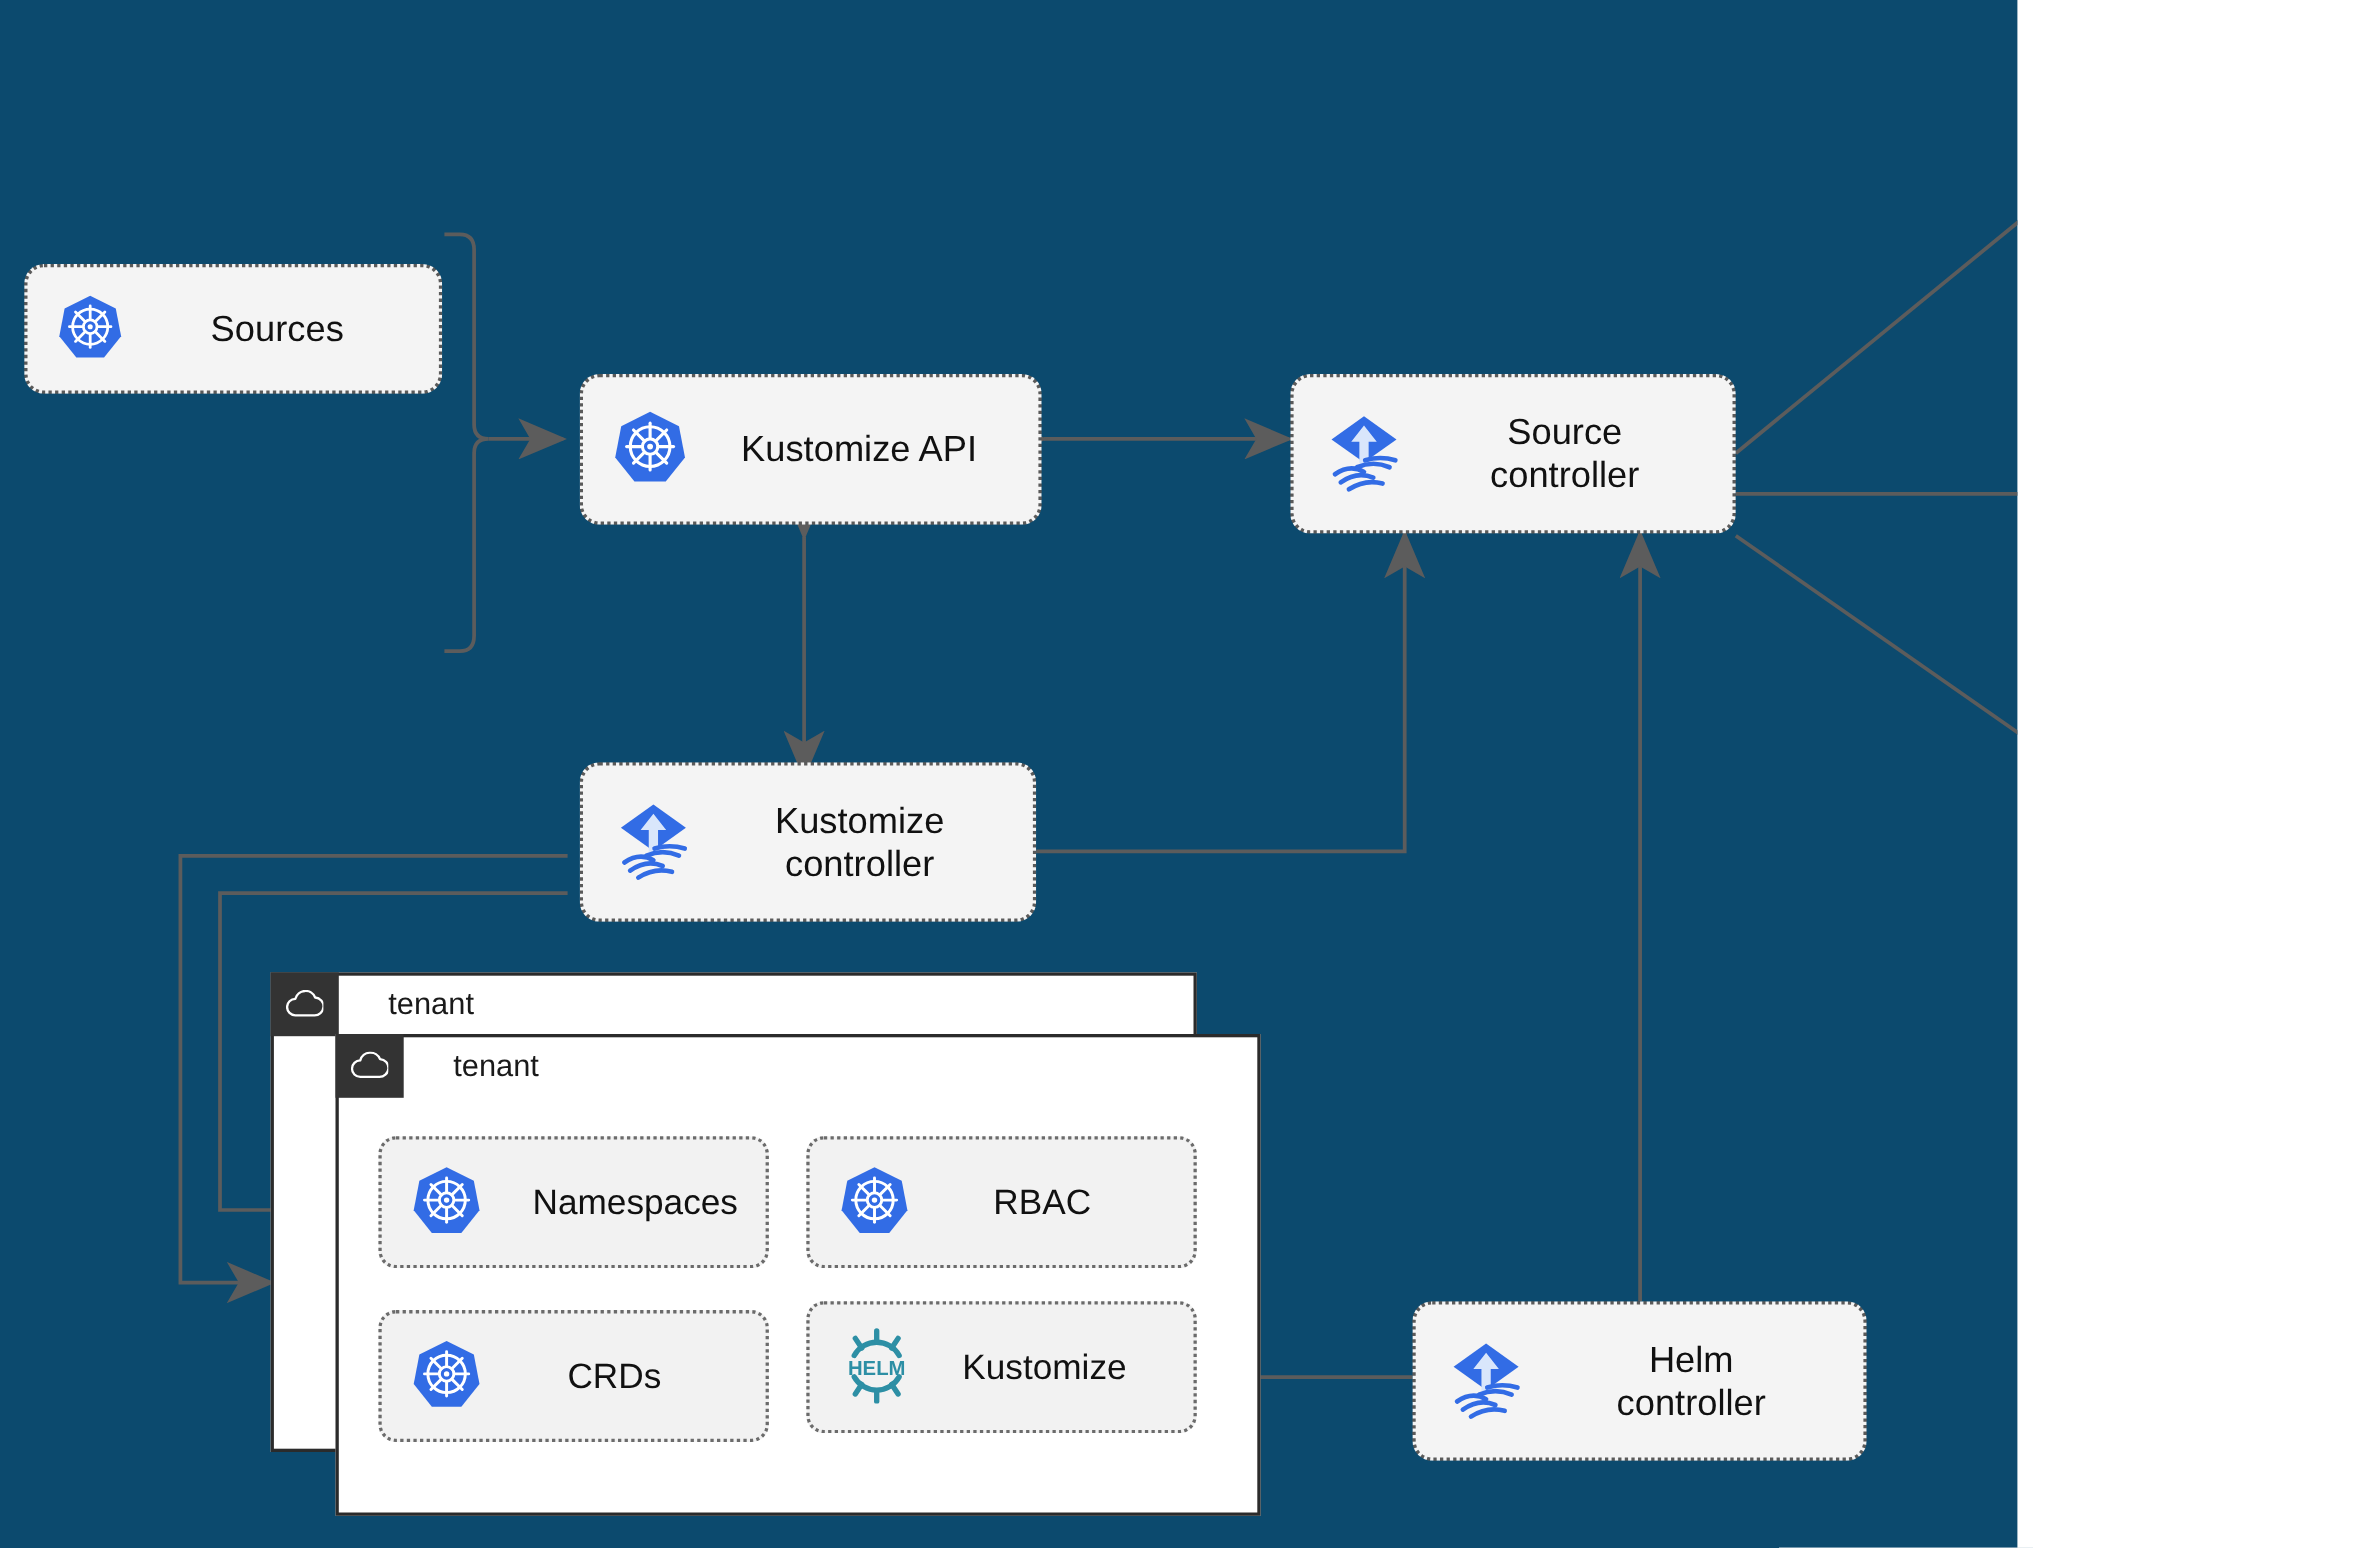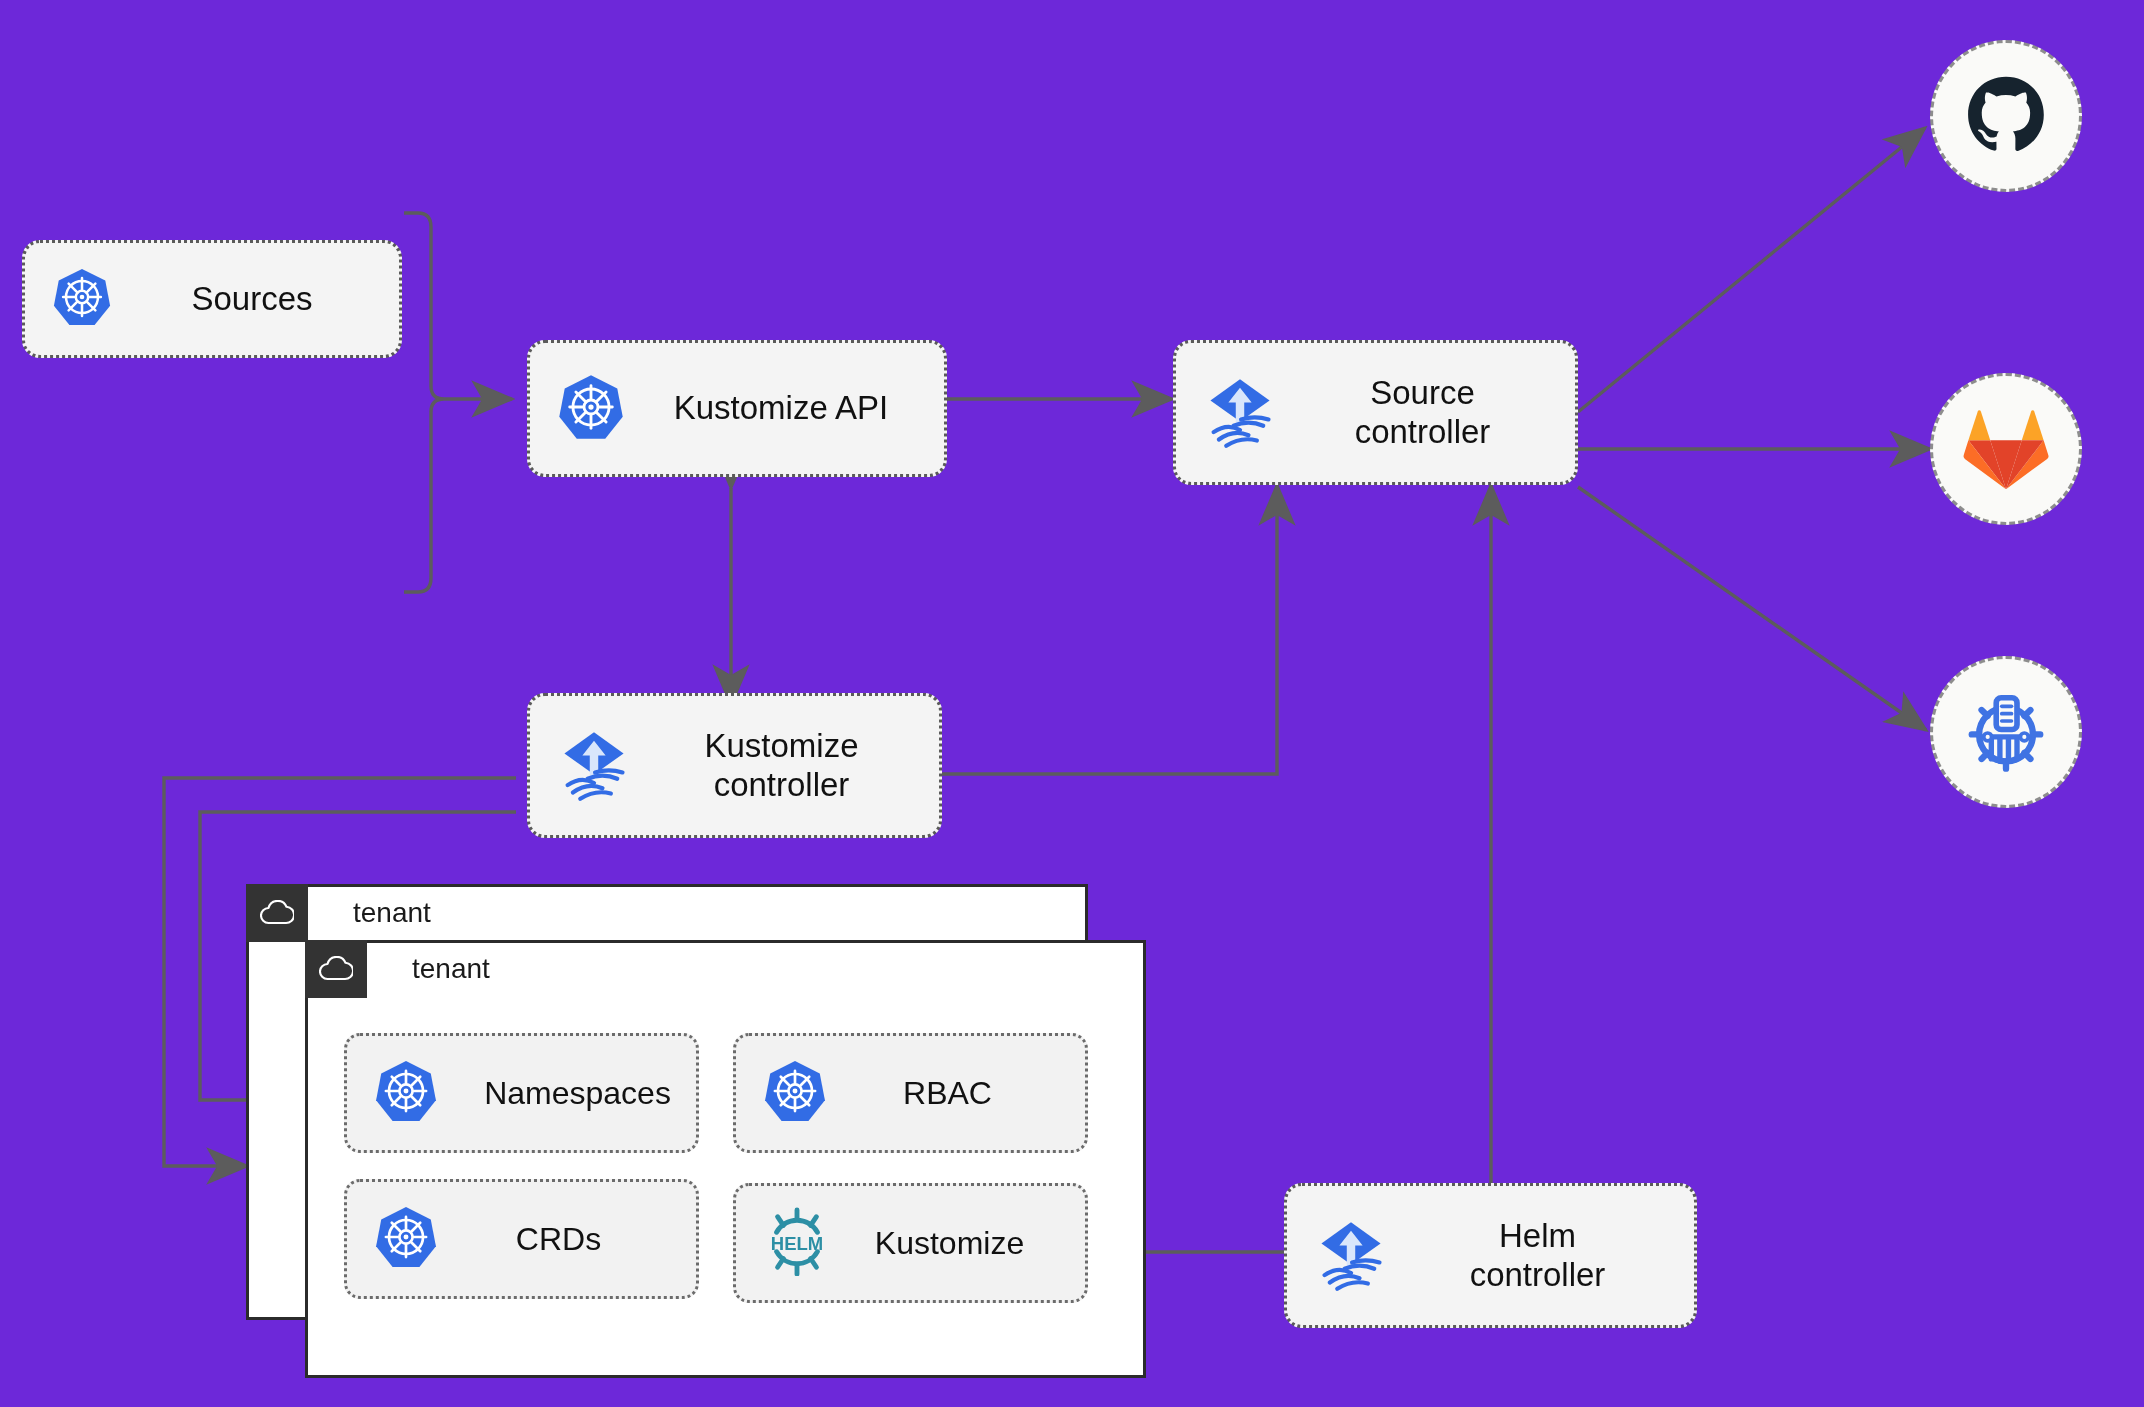--- a/index.html
+++ b/index.html
@@ -1,17 +1,17 @@
 <!DOCTYPE html>
 <html><head>
 <meta charset="utf-8">
 <style>
   html,body{margin:0;padding:0;background:#ffffff;}
   body{font-family:"Liberation Sans","DejaVu Sans",sans-serif;}
-  #stage{position:relative;width:2144px;height:1407px;background:#6d28d9;overflow:hidden;}
+  #stage{position:relative;width:1834px;height:1407px;background:#0c4a6e;overflow:hidden;}
   #edges{position:absolute;left:0;top:0;width:2144px;height:1407px;}
 
   
   .node{
     position:absolute;
     background:#f4f4f4;
     border:3px dotted #5a5a5a;
     border-radius:18px;
     box-sizing:border-box;
     display:flex;align-items:center;
@@ -302,21 +302,21 @@
               <line x1="36.6" y1="36.6" x2="45.8" y2="45.8"></line>
             <line x1="45.8" y1="18.2" x2="36.6" y2="27.4"></line>
               <line x1="27.4" y1="36.6" x2="18.2" y2="45.8"></line>
           </g>
           <circle cx="32" cy="32" r="2.4" fill="#fff"></circle>
         </svg>
       </span>
       <span class="lbl">RBAC</span>
     </div>
 
-    <div class="chip" style="left:36px;top:236px;width:355px;height:120px;">
+    <div class="chip" style="left:36px;top:248px;width:355px;height:120px;">
       <span class="ic">
         <svg width="66" height="66" viewBox="0 0 64 64">
           <path d="M32 3 L56 15 L61 41 L45 61 L19 61 L3 41 L8 15 Z" fill="#326ce5"></path>
           <g fill="none" stroke="#fff" stroke-width="2.6" stroke-linecap="round">
             <circle cx="32" cy="32" r="6.4"></circle>
               <circle cx="32" cy="32" r="16.5"></circle>
             <line x1="32" y1="12.5" x2="32" y2="25"></line>
               <line x1="32" y1="39" x2="32" y2="51.5"></line>
             <line x1="12.5" y1="32" x2="25" y2="32"></line>
               <line x1="39" y1="32" x2="51.5" y2="32"></line>

